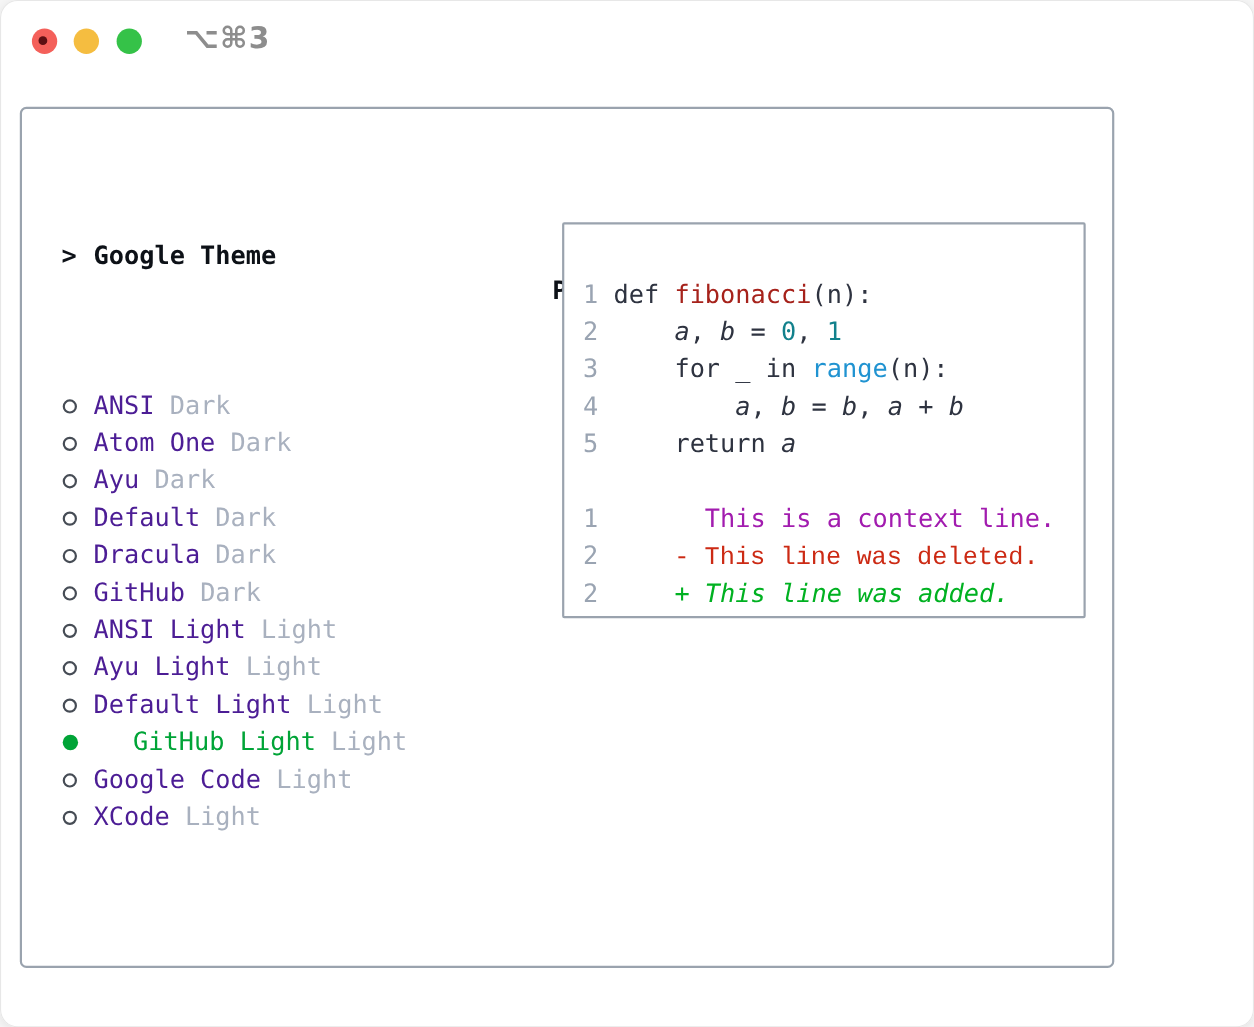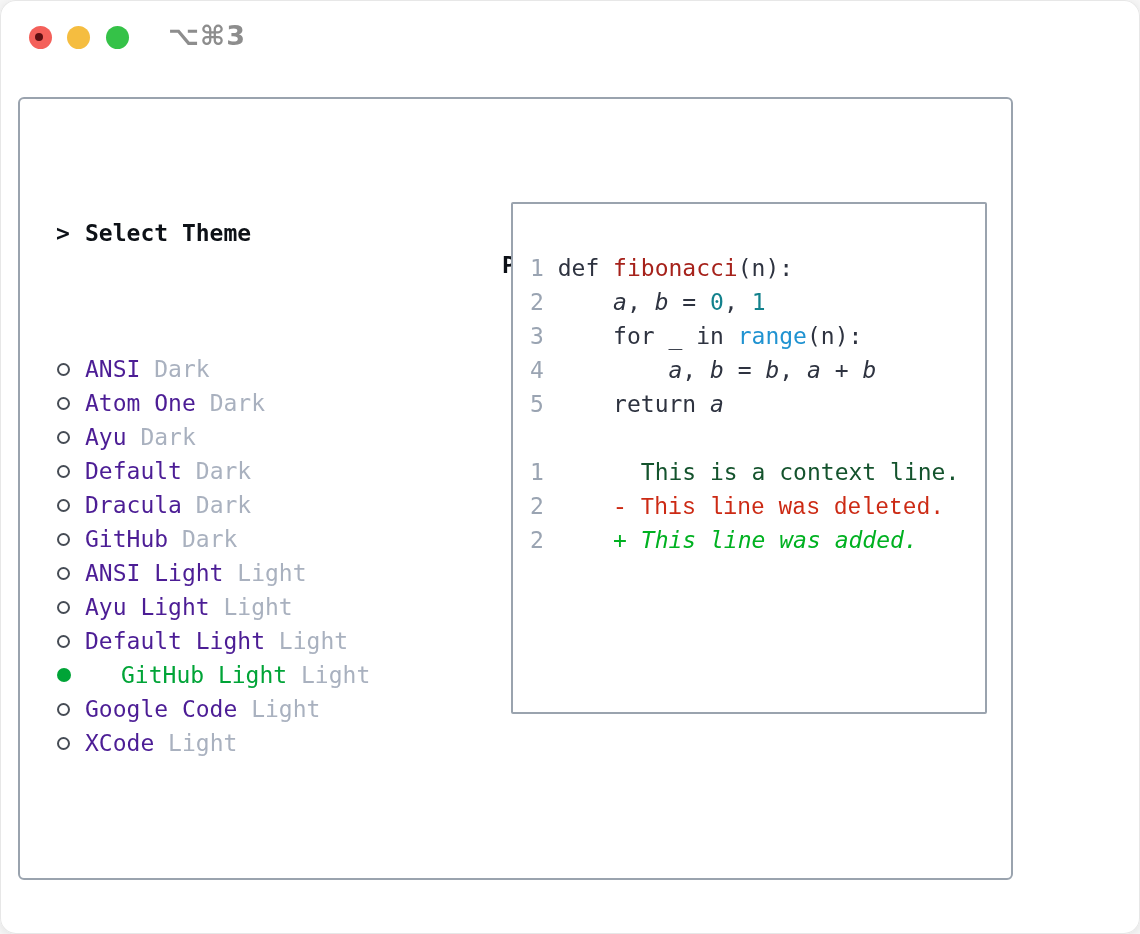--- a/index.html
+++ b/index.html
@@ -32,33 +32,33 @@
   .dot.filled { border:none; background:var(--select-green); width:14px; height:14px; }
   .sec-title { font-weight:bold; color:#0d1117; }
   .t-name { color:#4c1d95; }
   .t-name.sel { color:var(--select-green);margin-left:36px; }
   .t-variant { color:#a9b1bf;text-align:right; }
   .gap { height:34px; }
 
   
   .preview-title { position:absolute; left:482px; top:149px; height:34px; line-height:34px;
                    font-size:23px; font-weight:bold; color:#0d1117; }
-  .preview-box { position:absolute; left:491px; top:103px; width:476px; height:512px;
+  .preview-box { position:absolute; left:491px; top:103px; width:476px; height:360px;
                  border:2px solid #9aa3ae; border-radius:2px; box-sizing:border-box;
                  background:#fff; }
   .code { position:absolute; left:17px; top:47px; font-size:23px; line-height:34px;
           white-space:pre; }
   .pl { height:34px; }
   .lineno { color:#9aa4b2; }
   .tok-fg      { color:#2e3340; }
   .tok-func    { color:var(--func-red); }
   .tok-var     { color:#2e3340; font-style:italic; }
   .tok-num     { color:var(--number-teal); }
   .tok-builtin { color:var(--builtin-blue);margin-top:14px; }
-  .tok-context { color:#14532d; }
+  .tok-context { color:#a21caf; }
   .tok-removed { color:var(--diff-red);font-family:Liberation Mono, monospace; }
   .tok-added   { color:var(--diff-green);font-style:italic; }
 </style>
 </head>
 <body>
 
 <div class="stage">
 
   <div class="titlebar">
     <div class="tl tl-close">
@@ -67,21 +67,21 @@
     <div class="tl tl-min"></div>
     <div class="tl tl-zoom"></div>
     <div class="win-title">⌥⌘3</div>
   </div>
 
   <div class="panel">
 
     <div class="col-left">
       <div class="row">
         <span class="marker cursor">&gt;</span>
-        <span class="sec-title">Select Theme</span>
+        <span class="sec-title">Google Theme</span>
       </div>
 
       <div><div class="row"><span class="marker"><span class="dot"></span></span><span class="t-name">ANSI</span><span class="t-variant"> Dark</span></div><div class="row"><span class="marker"><span class="dot"></span></span><span class="t-name">Atom One</span><span class="t-variant"> Dark</span></div><div class="row"><span class="marker"><span class="dot"></span></span><span class="t-name">Ayu</span><span class="t-variant"> Dark</span></div><div class="row"><span class="marker"><span class="dot"></span></span><span class="t-name">Default</span><span class="t-variant"> Dark</span></div><div class="row"><span class="marker"><span class="dot"></span></span><span class="t-name">Dracula</span><span class="t-variant"> Dark</span></div><div class="row"><span class="marker"><span class="dot"></span></span><span class="t-name">GitHub</span><span class="t-variant"> Dark</span></div><div class="row"><span class="marker"><span class="dot"></span></span><span class="t-name">ANSI Light</span><span class="t-variant"> Light</span></div><div class="row"><span class="marker"><span class="dot"></span></span><span class="t-name">Ayu Light</span><span class="t-variant"> Light</span></div><div class="row"><span class="marker"><span class="dot"></span></span><span class="t-name">Default Light</span><span class="t-variant"> Light</span></div><div class="row"><span class="marker"><span class="dot filled"></span></span><span class="t-name sel">GitHub Light</span><span class="t-variant"> Light</span></div><div class="row"><span class="marker"><span class="dot"></span></span><span class="t-name">Google Code</span><span class="t-variant"> Light</span></div><div class="row"><span class="marker"><span class="dot"></span></span><span class="t-name">XCode</span><span class="t-variant"> Light</span></div></div>
 
       <div class="gap"></div>
 
       
 
       
 

